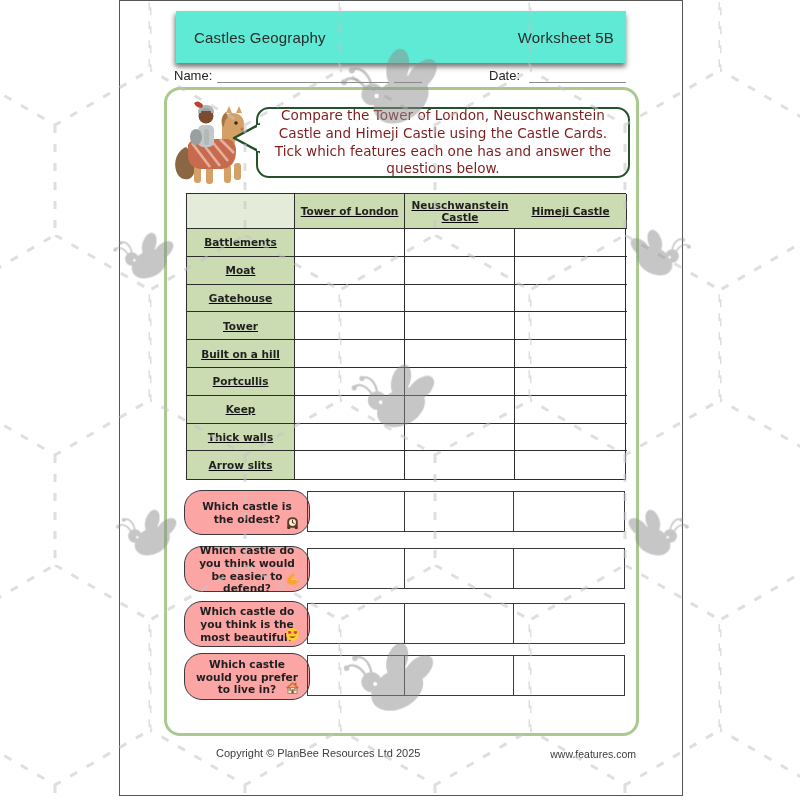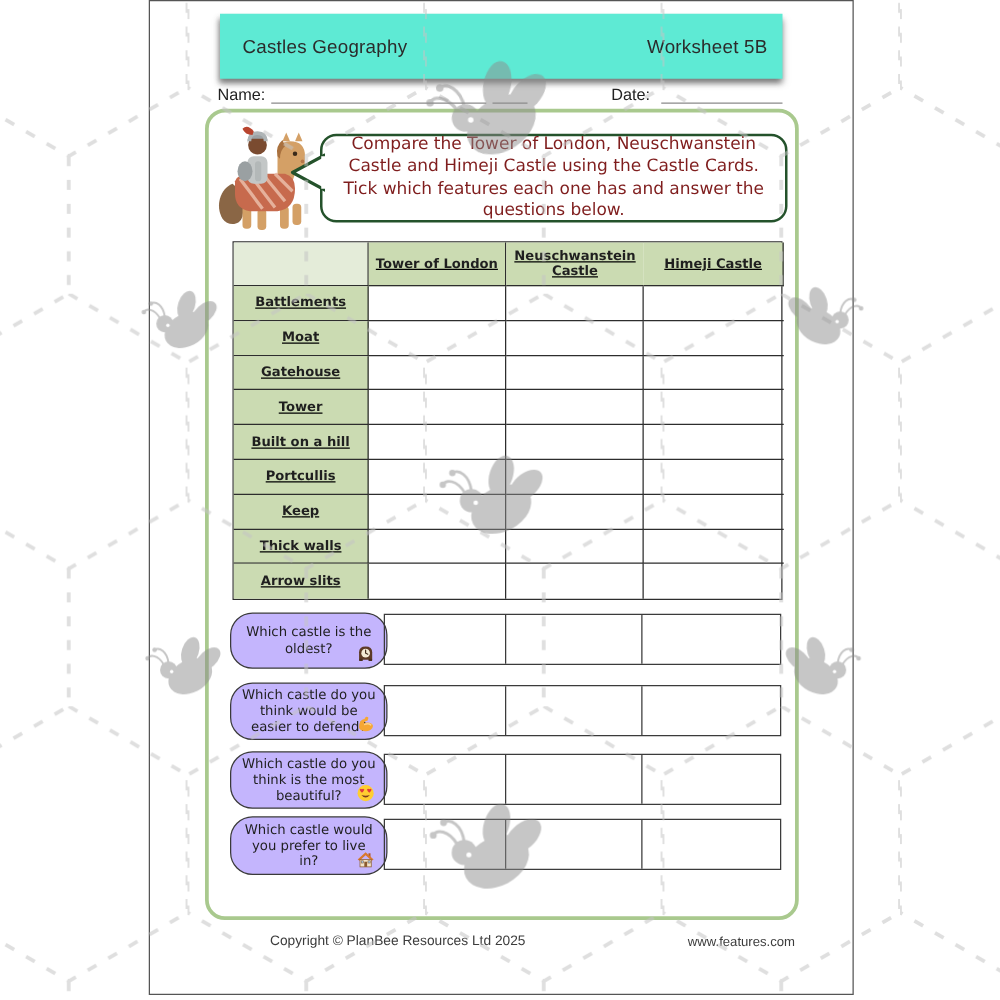--- a/index.html
+++ b/index.html
@@ -40,22 +40,22 @@
                   display:flex; align-items:center; justify-content:center; text-align:center;
                   font-family:"DejaVu Sans", sans-serif; font-weight:bold; color:#1f1f1f; }
   .ctable .lastcol { border-right:none; }
   .ctable .lastrow { border-bottom:none; }
   .corner { background:#e4ecd9; }
   .colhead { background:#cbdbb2; font-size:10.5px; line-height:1.15; padding:0 4px; }
   .rowlabel { background:#cbdbb2; font-size:10.5px; }
   .tick-cell { background:transparent; }
 
   
-  .qbubble { position:absolute; left:64px; width:126px; background:#c4b5fd; border:1.6px solid #3a3a3a;
-             border-radius:18px; padding:4px 8px 3px; display:flex; align-items:center; justify-content:center; }
+  .qbubble { position:absolute; left:64px; width:126px; background:#fca5a5; border:1.6px solid #3a3a3a;
+             border-radius:18px; padding:4px 8px 3px; display:flex; align-items:center; justify-content:center;font-weight:bold; }
   .qbubble p { font-family:"DejaVu Sans", sans-serif; font-size:10.6px; line-height:1.22; color:#1f1f1f; text-align:center; }
   .qicon { position:absolute; right:9px; bottom:4px; width:15px; height:15px; }
   .arow { position:absolute; left:187px; width:318px; height:41px; border:1.6px solid #3b3b3b;
           display:grid; grid-template-columns:97px 109px 1fr; }
   .arow .acell { border-right:1.6px solid #3b3b3b; }
   .arow .acell:last-child { border-right:none; }
 
   
   .footer-copy { position:absolute; left:52px; top:746px; font-size:11px; color:#3c3c3c;margin-left:44px; }
   .footer-site { position:absolute; right:46px; top:747px; font-size:10.5px; color:#3c3c3c; }

